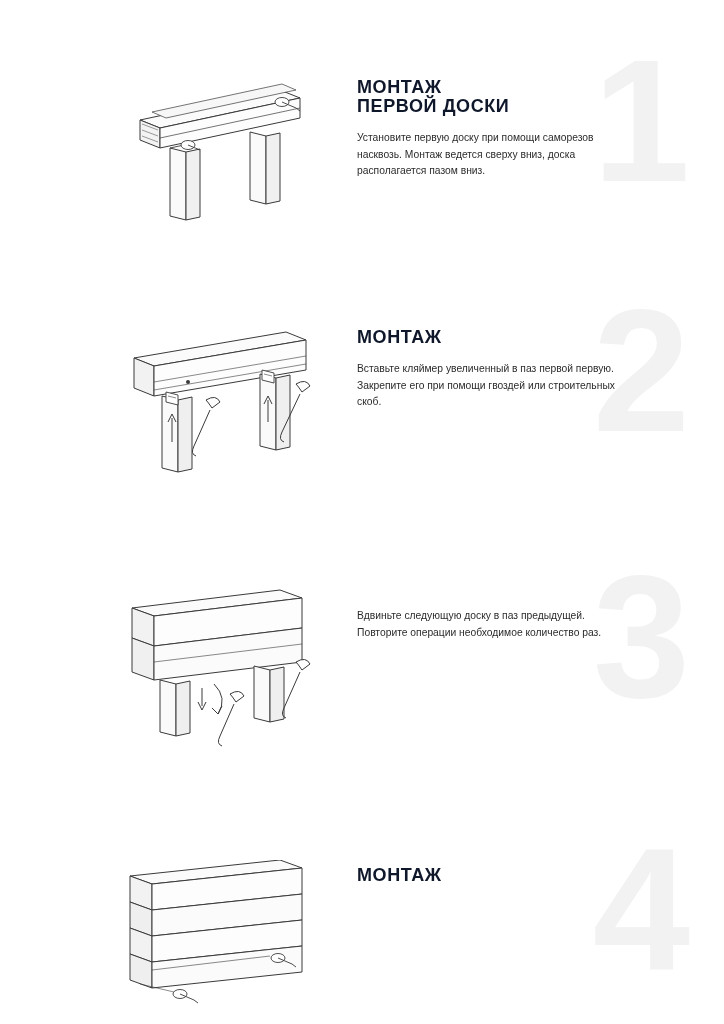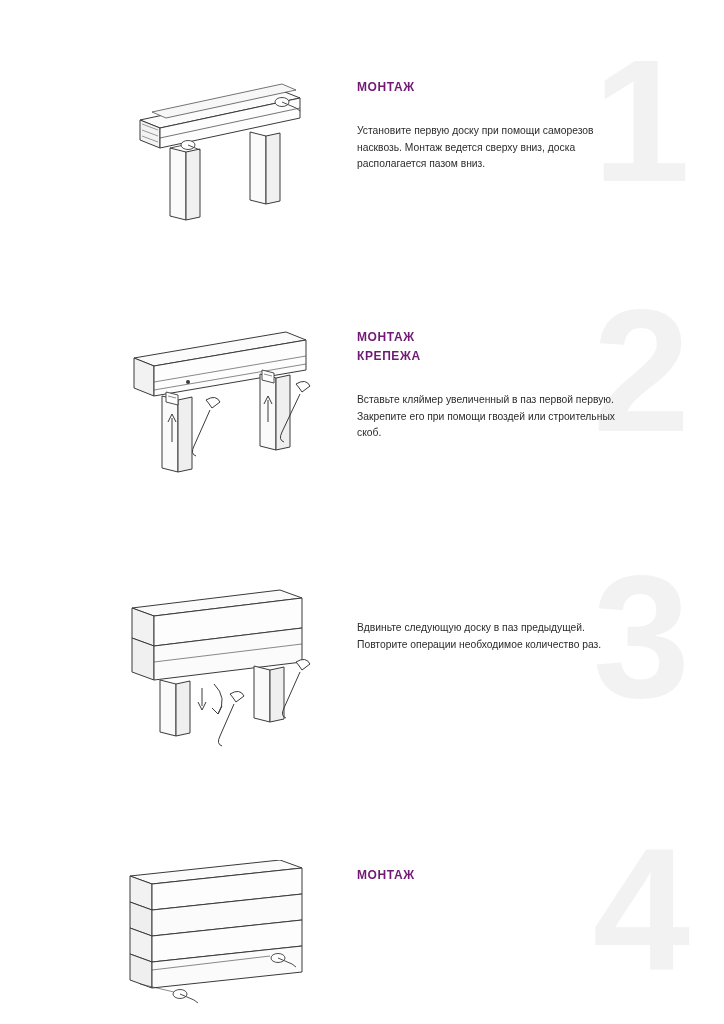--- a/index.html
+++ b/index.html
@@ -47,32 +47,32 @@
     line-height: 150px;
     font-weight: bold;
     color: #f2f2f2;
     z-index: 0;
     letter-spacing: -6px;
     user-select: none;
   }
   .title {
     position: relative;
     z-index: 2;
-    font-size: 12px;
+    font-size: 18px;
     font-weight: bold;
     letter-spacing: 0.6px;
     line-height: 19px;
-    color: #701a75;
+    color: #0f172a;
     text-transform: uppercase;
   }
   .title .l2 { display: block; }
   .body {
     position: relative;
     z-index: 2;
-    margin-top: 26px;
+    margin-top: 14px;
     font-size: 10.3px;
     line-height: 16.5px;
     color: #2b2b2b;
     max-width: 278px;
   }
   
   #step-1 { padding-top: 72px; }
   #step-2 { padding-top: 80px; }
   #step-3 { padding-top: 86px; }
   #step-4 { padding-top: 92px; }
@@ -119,20 +119,21 @@
           <path d="M32 52 L48 58"></path>
           <path d="M32 58 L48 64"></path>
           <path d="M32 64 L48 70"></path>
         </g>
       </svg>
     </div>
     <div class="step-text">
       <div class="big-number">1</div>
       <div class="title">
         <span>МОНТАЖ</span>
+        <span class="l2">ПЕРВОЙ ДОСКИ</span>
       </div>
       <div class="body">Установите первую доску при помощи саморезов насквозь. Монтаж ведется сверху вниз, доска располагается пазом вниз.</div>
     </div>
   </div>
 
   <div class="step" id="step-2">
     <div class="step-illus">
       <svg width="225" height="180" viewBox="0 0 225 180" fill="none" stroke="#3a3a3a" stroke-width="1" stroke-linejoin="round">
 
         <path d="M24 36 L176 10 L196 18 L44 44 Z" fill="#fbfbfb"></path>
@@ -173,21 +174,20 @@
           <path d="M96 78 q10 -6 14 2 l-8 6 q-4 -6 -6 -8z" fill="#ffffff"></path>
           <path d="M100 88 L84 124"></path>
           <path d="M84 124 q-4 8 2 10"></path>
         </g>
       </svg>
     </div>
     <div class="step-text">
       <div class="big-number">2</div>
       <div class="title">
         <span>МОНТАЖ</span>
-        <span class="l2">КРЕПЕЖА</span>
       </div>
       <div class="body">Вставьте кляймер увеличенный в паз первой первую. Закрепите его при помощи гвоздей или строительных скоб.</div>
     </div>
   </div>
 
   <div class="step" id="step-3">
     <div class="step-illus">
       <svg width="225" height="180" viewBox="0 0 225 180" fill="none" stroke="#3a3a3a" stroke-width="1" stroke-linejoin="round">
 
         <path d="M22 20 L170 2 L192 10 L44 28 Z" fill="#fbfbfb"></path>

